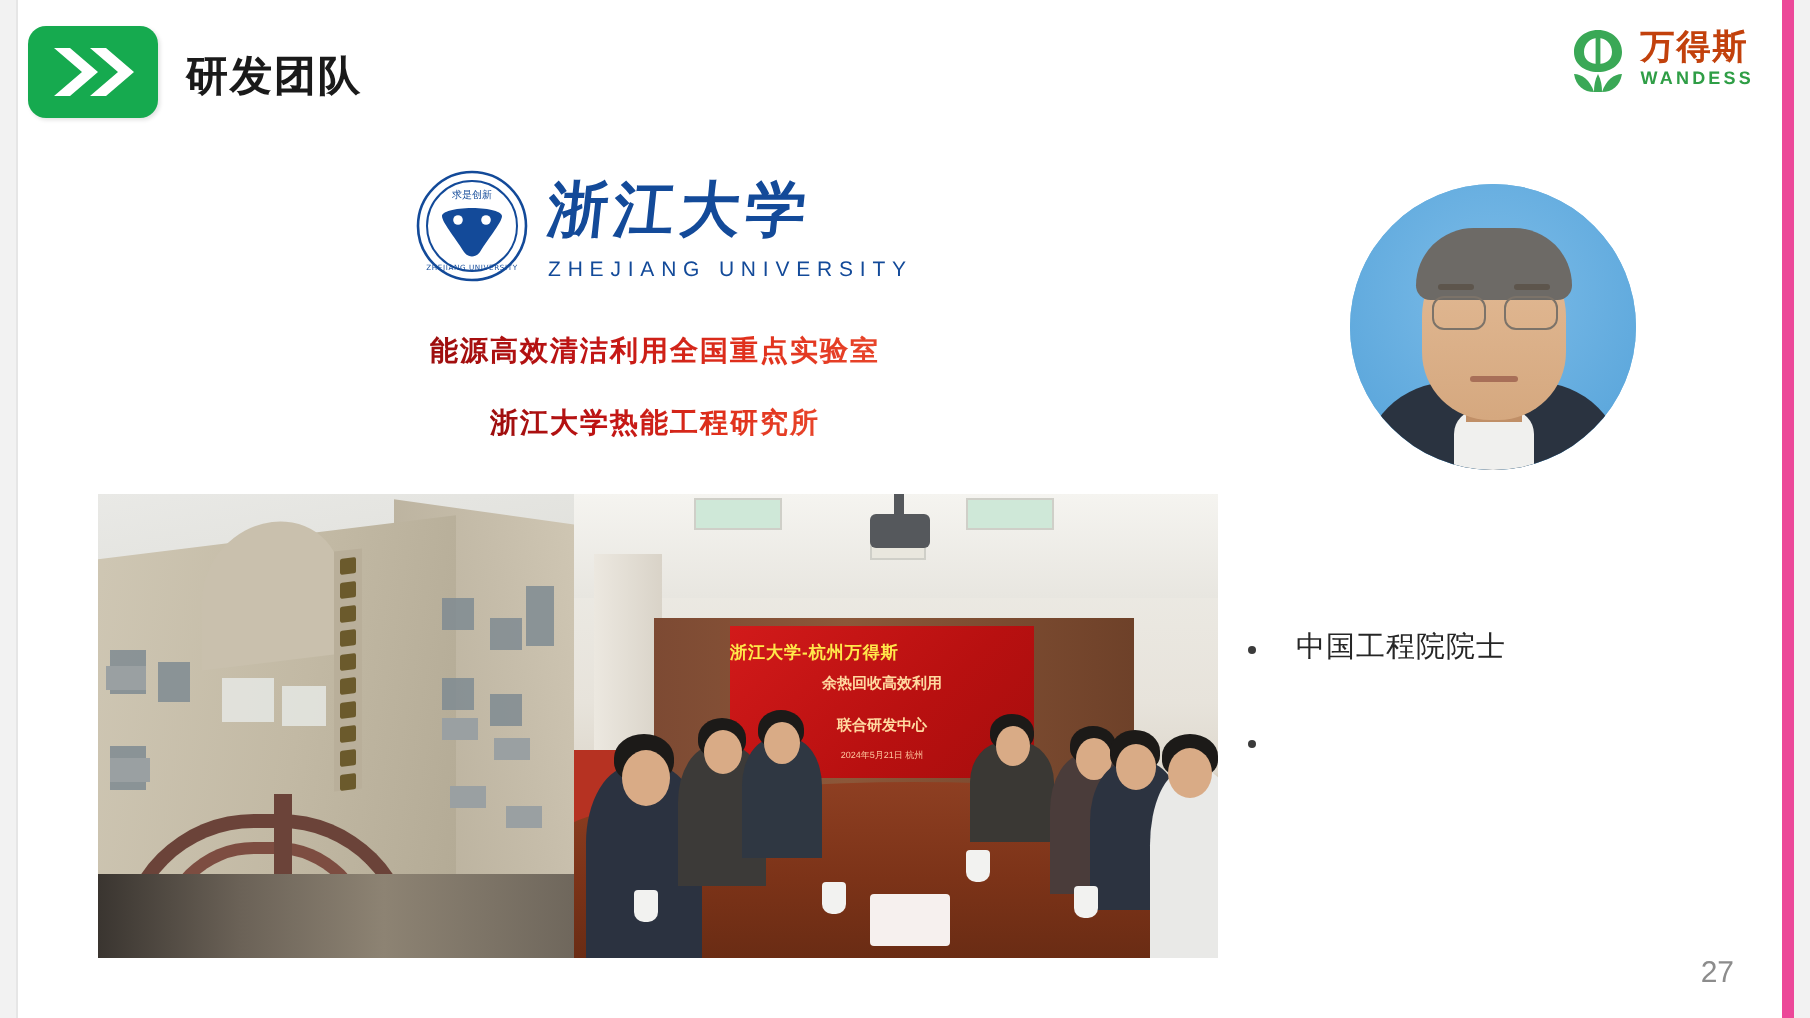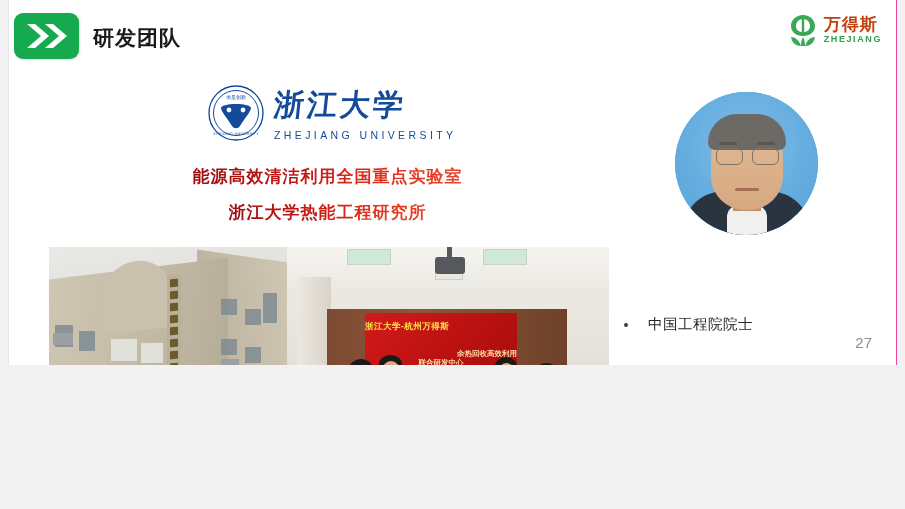--- a/index.html
+++ b/index.html
@@ -5,24 +5,24 @@
 <style>
   html,body{margin:0;padding:0;}
   body{
     width:905px;height:509px;
     background:#f2f2f2;
     font-family:"Liberation Sans","DejaVu Sans",sans-serif;
     overflow:hidden;
   }
   .slide{
     position:absolute;left:8px;top:0px;
-    width:889px;height:365px;
+    width:889px;height:509px;
     background:#ffffff;
     border-left:1px solid #e6e6e6;
-    border-right:1px solid #ec4899;
+    border-right:6px solid #ec4899;
     box-sizing:border-box;
     overflow:hidden;
   }
 
   
   .header{position:absolute;left:0;top:0;width:100%;height:70px;}
   .chev-badge{
     position:absolute;left:5px;top:13px;width:65px;height:46px;
     background:#16aa4f;border-radius:9px;
     box-shadow:1px 1px 2px rgba(0,0,0,.12);
@@ -48,21 +48,21 @@
   .zju-seal{width:58px;height:58px;position:relative;flex:0 0 auto;}
   .zju-words{display:flex;flex-direction:column;}
   .zju-cn{font-size:30px;font-weight:bold;color:#134a99;letter-spacing:3px;
           font-family:"DejaVu Serif","Liberation Serif",serif;white-space:nowrap;
           transform:skewX(-6deg);}
   .zju-en{font-size:10.5px;color:#134a99;letter-spacing:3.4px;margin-top:3px;white-space:nowrap;}
 
   
   .headline{position:absolute;left:36px;top:158px;width:565px;text-align:center;}
   .headline .ln{
-    font-size:17px;font-weight:bold;line-height:36px;letter-spacing:1px;
+    font-size:14px;font-weight:bold;line-height:36px;letter-spacing:1px;
     font-family:"DejaVu Sans","Liberation Sans",sans-serif;
     background:linear-gradient(90deg,#9c0d0d 0%,#c01414 35%,#e0301c 70%,#e8452a 100%);
     -webkit-background-clip:text;background-clip:text;
     -webkit-text-fill-color:transparent;color:#c01414;
     display:inline-block;
   }
 
   
   .photos{position:absolute;left:40px;top:247px;width:560px;height:232px;display:flex;overflow:hidden;}
   .photo{position:relative;overflow:hidden;}
@@ -96,21 +96,21 @@
   
   .mr-wall{position:absolute;inset:0;background:linear-gradient(180deg,#efeee9 0%,#e7e3db 45%,#ded8cd 60%,#cdbfa8 62%,#c6b69e 100%);}
   .mr-ceil{position:absolute;left:0;top:0;width:100%;height:52px;background:linear-gradient(180deg,#f5f4f0,#e8e6e0);}
   .mr-light{position:absolute;background:#cfe8d8;border:1px solid #cfcfc8;}
   .mr-proj{position:absolute;left:148px;top:10px;width:30px;height:17px;background:#55585c;border-radius:3px;}
   .mr-proj:after{content:"";position:absolute;left:12px;top:-10px;width:5px;height:12px;background:#55585c;}
   .mr-wood{position:absolute;left:40px;top:62px;width:240px;height:128px;background:linear-gradient(90deg,#7d4a33,#8c5739 40%,#6e4129);}
   .mr-screen{position:absolute;left:78px;top:66px;width:152px;height:76px;background:linear-gradient(135deg,#d21a1a,#b81010 60%,#a60d0d);}
   .mr-screen .s1{position:absolute;top:8px;left:0;width:100%;text-align:left;font-size:8.5px;font-weight:bold;color:#ffe84a;letter-spacing:.5px;}
   .mr-screen .s2,.mr-screen .s3{position:absolute;left:0;width:100%;text-align:center;font-size:7.5px;font-weight:bold;color:#ffd9a0;}
-  .mr-screen .s2{top:36px;text-align:right;} .mr-screen .s3{top:45px;}
+  .mr-screen .s2{top:24px;} .mr-screen .s3{top:45px;}
   .mr-screen .s4{position:absolute;top:62px;left:0;width:100%;text-align:center;font-size:4.5px;color:#ffc9a0;}
   .mr-col{position:absolute;left:10px;top:30px;width:34px;height:140px;background:linear-gradient(90deg,#ece8e0,#d9d3c8);}
   .mr-red{position:absolute;left:0;top:128px;width:46px;height:62px;background:#b63222;}
   .mr-table{position:absolute;left:-10px;bottom:0;width:360px;height:88px;
      background:linear-gradient(180deg,#8e3f22 0%,#7c3318 55%,#6a2c14 100%);
      border-radius:50% 50% 0 0 / 30px 30px 0 0;}
   .person{position:absolute;border-radius:40% 40% 0 0;}
   .head{position:absolute;border-radius:50%;background:#d9ab86;}
   .hair{position:absolute;border-radius:50% 50% 40% 40%;background:#1c1a18;}
   .cup{position:absolute;width:12px;height:16px;background:#f2f2f0;border-radius:2px 2px 5px 5px;}
@@ -163,21 +163,21 @@
           <path d="M16 2 C9 2 4 7 4 13 C4 19 9 23 16 23 C23 23 28 19 28 13 C28 7 23 2 16 2 Z
                    M16 6 C20 6 23 9 23 13 C23 17 20 19 16 19 C12 19 9 17 9 13 C9 9 12 6 16 6 Z" fill="#3aa856"></path>
           <path d="M16 5 L16 22" stroke="#3aa856" stroke-width="2.4" fill="none"></path>
           <path d="M4 24 C8 24 12 27 14 33 C9 33 5 30 4 24 Z" fill="#3aa856"></path>
           <path d="M28 24 C24 24 20 27 18 33 C23 33 27 30 28 24 Z" fill="#3aa856"></path>
           <path d="M16 24 C17.6 27 18 30 18 33 L14 33 C14 30 14.4 27 16 24 Z" fill="#3aa856"></path>
         </svg>
       </div>
       <div class="brand-text">
         <span class="brand-cn">万得斯</span>
-        <span class="brand-en">ZHEJIANG</span>
+        <span class="brand-en">WANDESS</span>
       </div>
     </div>
   </div>
 
   <div class="zju">
     <div class="zju-seal">
       <svg width="58" height="58" viewBox="0 0 58 58" aria-hidden="true">
         <circle cx="29" cy="29" r="27" fill="none" stroke="#134a99" stroke-width="1.3"></circle>
         <circle cx="29" cy="29" r="22.5" fill="none" stroke="#134a99" stroke-width="1"></circle>
         <path d="M14 24 C14 22 20 20 29 20 C38 20 44 22 44 24 C44 27 38 34 33 42

